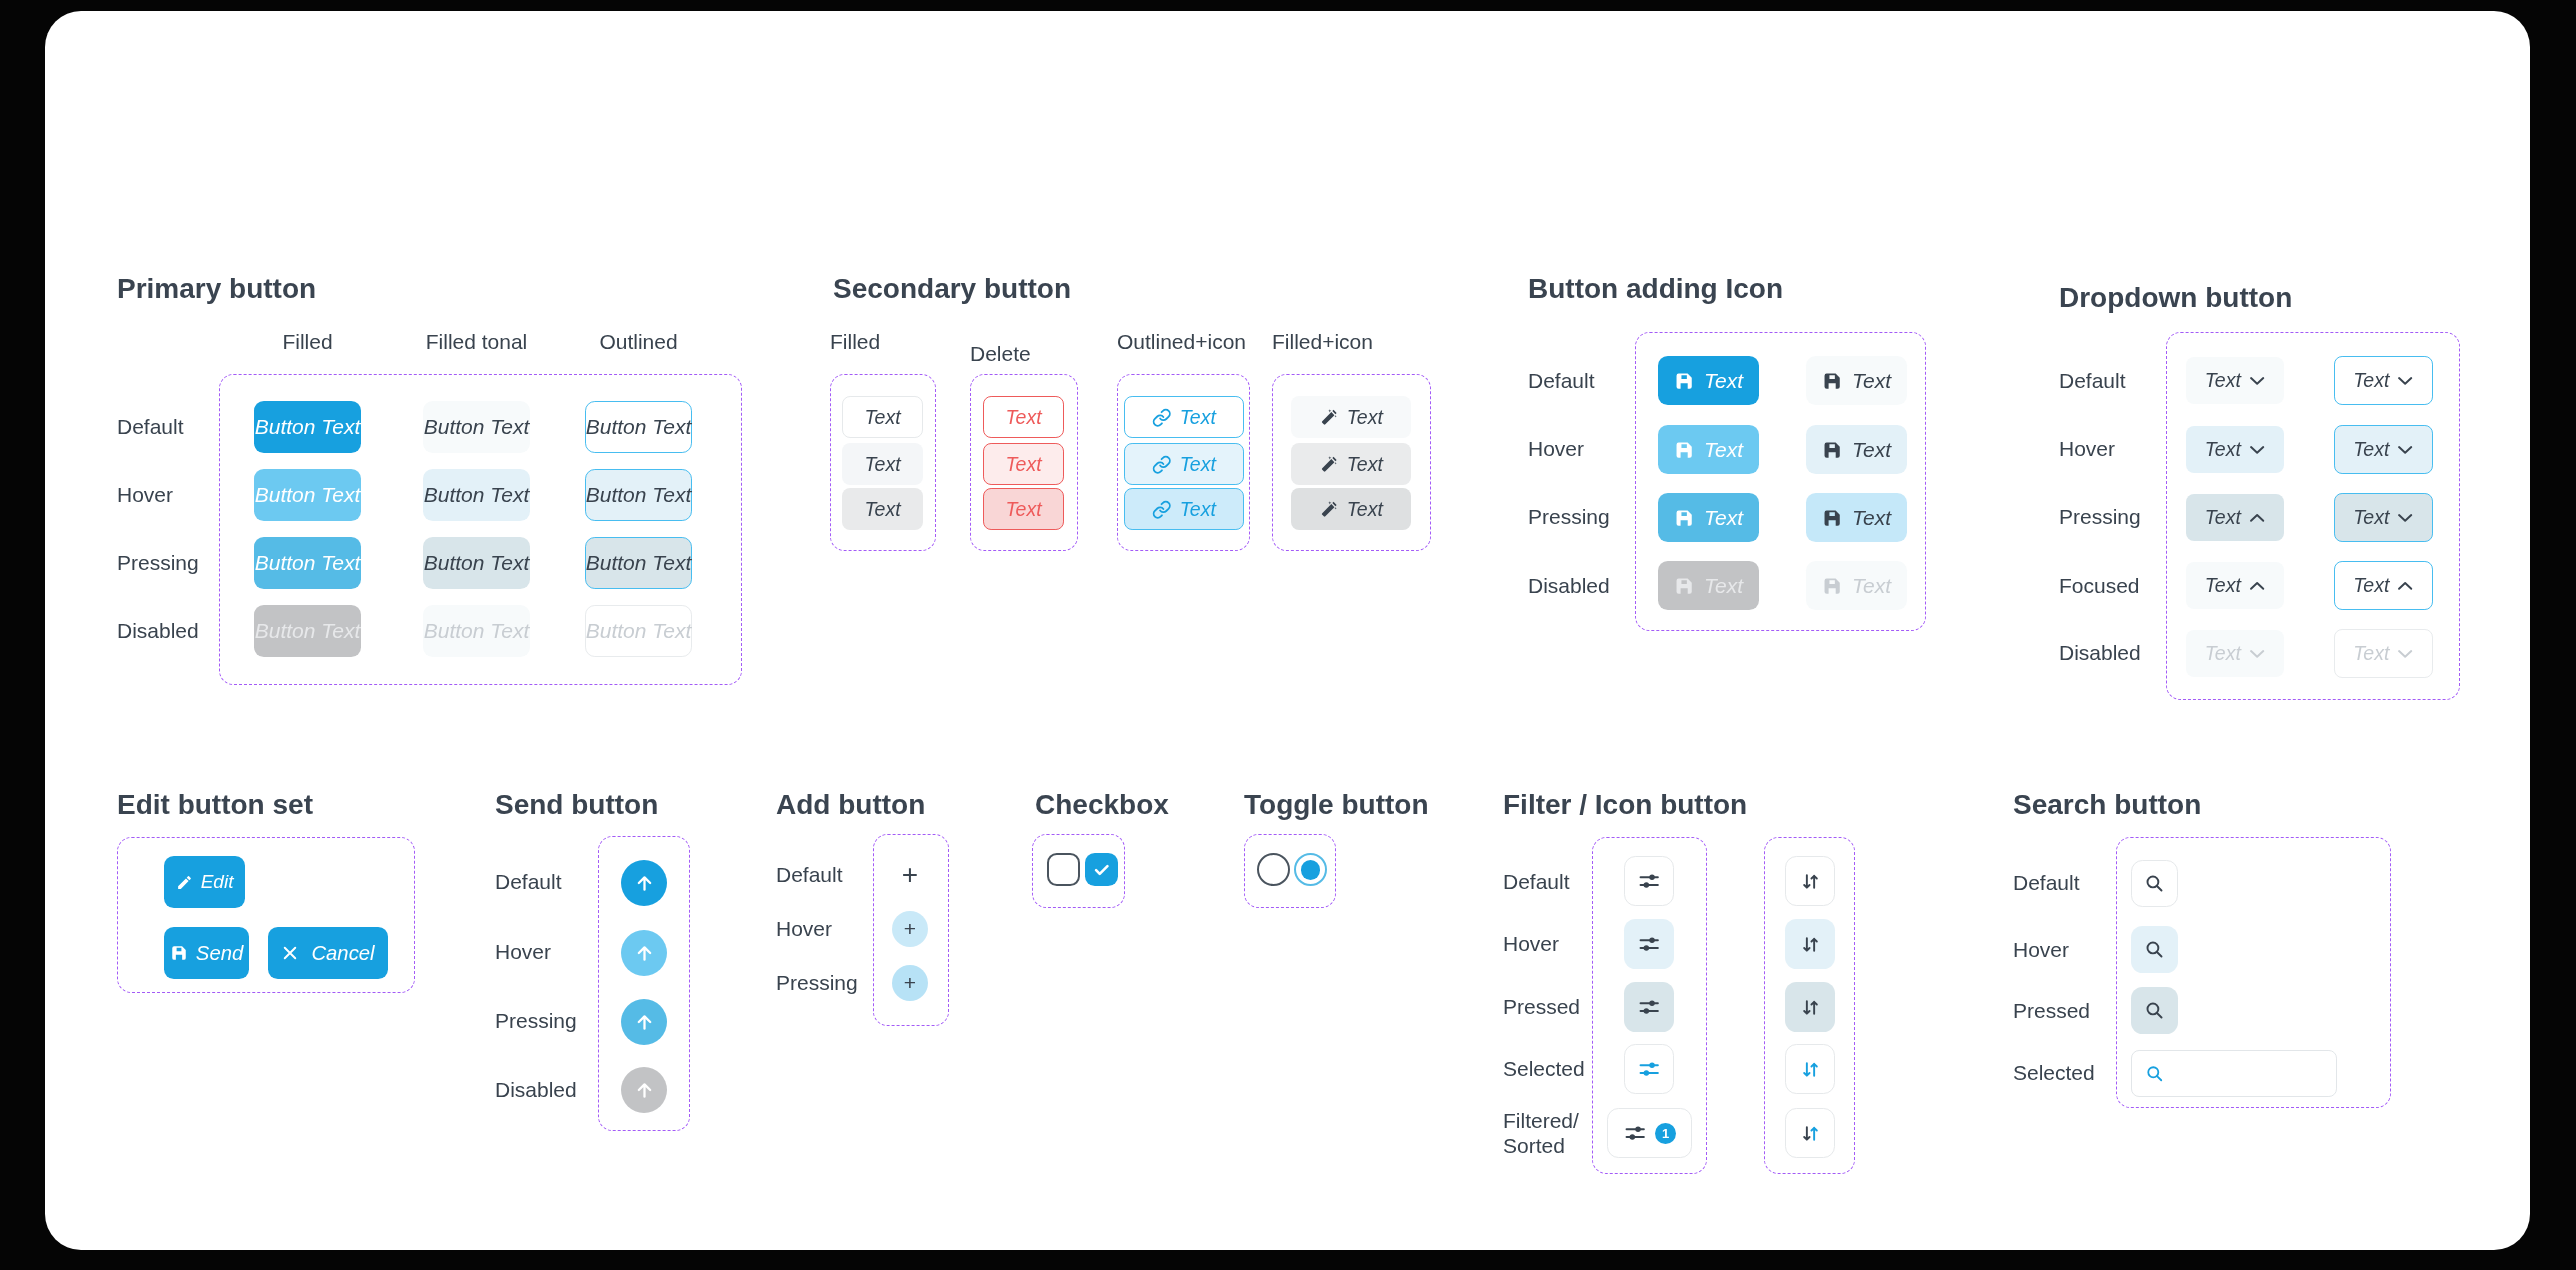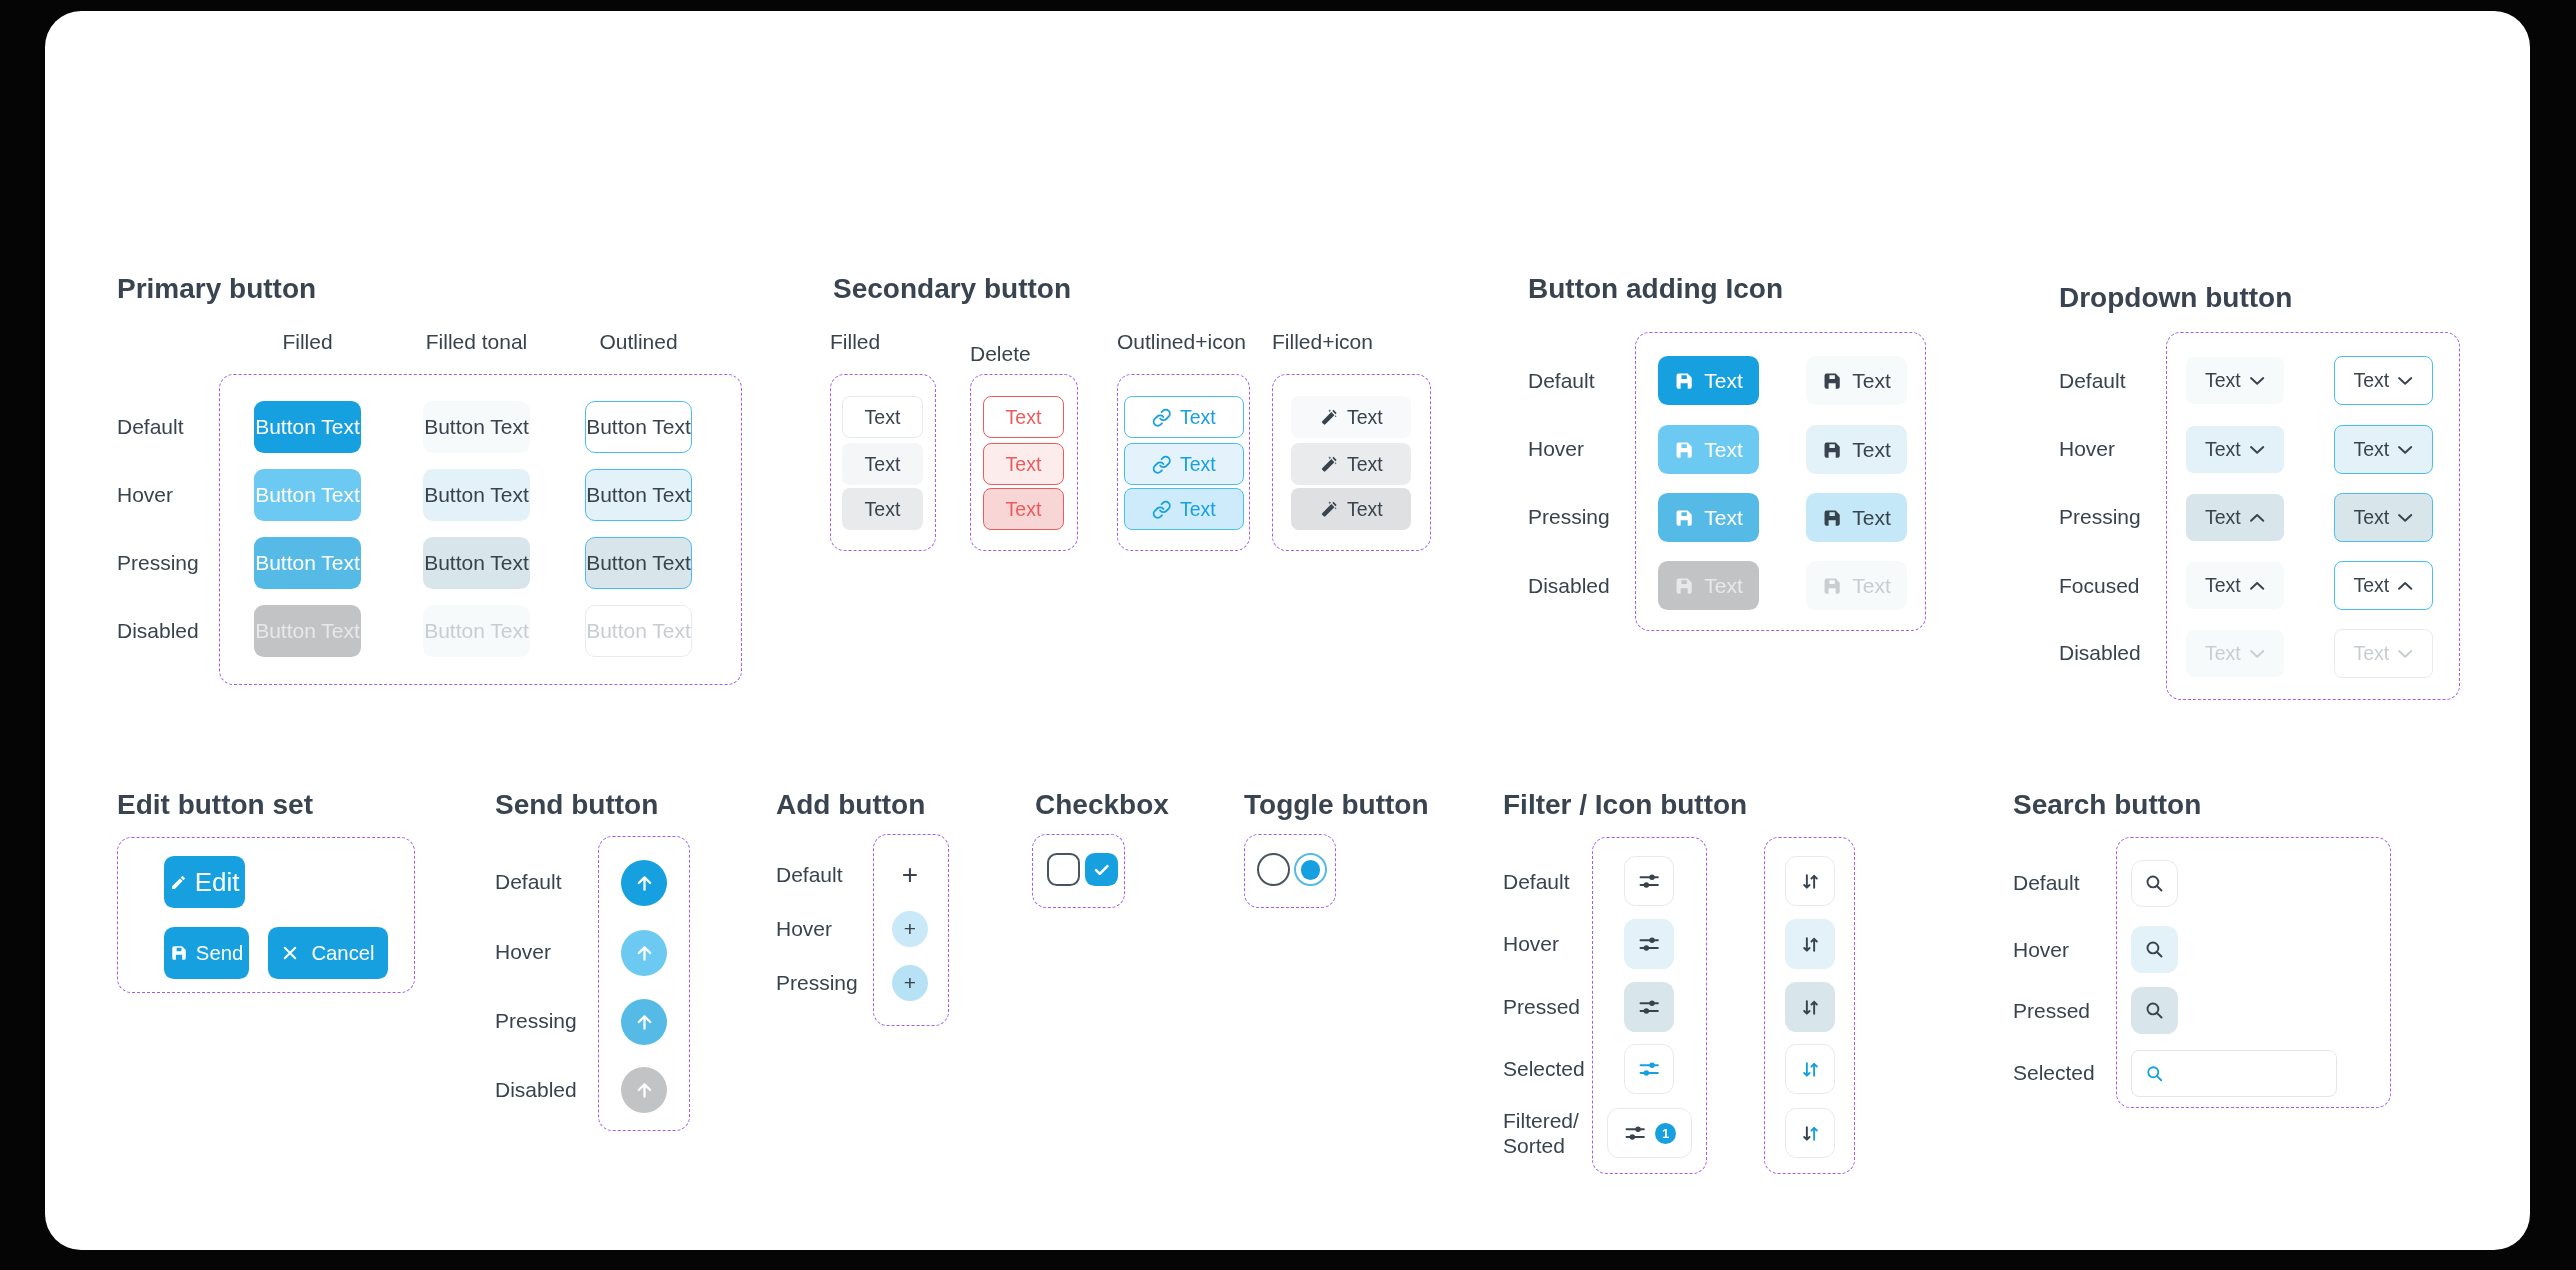--- a/index.html
+++ b/index.html
@@ -9,21 +9,21 @@
         background:#ffffff;border-radius:36px;overflow:hidden;}
   .hdr{position:absolute;left:0;top:0;right:0;height:205px;background:var(--header_blue);}
   .hdr h1{position:absolute;left:72px;top:81px;margin:0;font-size:63px;font-weight:bold;
           color:#fff;letter-spacing:0.8px;}
   .sec-title{position:absolute;font-size:28px;font-weight:bold;color:var(--text_title);white-space:nowrap;}
   .col-h{position:absolute;font-size:21px;color:var(--text_dark);white-space:nowrap;}
   .col-h.center{width:163px;text-align:center;}
   .row-lab{position:absolute;font-size:21px;line-height:25px;color:var(--text_dark);white-space:nowrap;}
   .dash{position:absolute;border:1.6px dashed var(--purple_dash);border-radius:14.6px;box-sizing:border-box;}
   .btn{position:absolute;display:flex;align-items:center;justify-content:center;gap:9.8px;
-       border-radius:9.8px;font-size:21px;box-sizing:border-box;white-space:nowrap;}
+       border-radius:9.8px;font-size:21px;box-sizing:border-box;white-space:nowrap;font-style:italic;}
   .btn.sm{font-size:19.5px;border-radius:8.1px;gap:8.1px;}
   
   .f-def{background:var(--primary_blue);color:#fff;}
   .f-hov{background:var(--primary_hover);color:#fff;}
   .f-prs{background:var(--primary_press);color:#fff;}
   .f-dis{background:var(--disabled_gray);color:var(--disabled_on_gray);}
   
   .t-def{background:var(--tonal_default);color:var(--text_dark);}
   .t-hov{background:var(--tonal_hover);color:var(--text_dark);}
   .t-prs{background:var(--tonal_press);color:var(--text_dark);}
@@ -283,21 +283,21 @@
   </div>
   <div class="btn sm o-dis" style="left:2289px;top:618px;width:99px;height:49px">
     <span>Text</span>
     <svg width="16.3" height="9.8" viewBox="0 0 20 12" fill="none" stroke="currentColor" stroke-width="2.4" stroke-linecap="round" stroke-linejoin="round">
         <path d="M2.5 2.5 10 9.5l7.5-7"></path>
       </svg>
   </div>
 
   <div class="sec-title" style="left:72px;top:778px">Edit button set</div>
   <div class="dash" style="left:72px;top:826px;width:298px;height:156px"></div>
-  <div class="btn f-def" style="left:119px;top:845px;width:81px;height:52px;font-size:26px;gap:8.1px">
+  <div class="btn f-def" style="left:119px;top:845px;width:81px;height:52px;font-size:19px;gap:8.1px">
     <svg width="17" height="17" viewBox="0 0 24 24" fill="#fff">
         <path d="M3 17.25V21h3.75L17.8 9.94l-3.75-3.75L3 17.25zM20.7 7.04a1 1 0 0 0 0-1.41l-2.34-2.34a1 1 0 0 0-1.41 0l-1.83 1.83 3.75 3.75 1.83-1.83z"></path>
       </svg>
     <span>Edit</span>
   </div>
   <div class="btn f-def" style="left:119px;top:916px;width:85px;height:52px;font-size:20.3px;gap:8.1px">
     <svg width="18" height="18" viewBox="0 0 24 24">
         <path fill="#fff" fill-rule="evenodd" d="M5.5 3h10.6L21 7.9v10.6A2.5 2.5 0 0 1 18.5 21h-13A2.5 2.5 0 0 1 3 18.5v-13A2.5 2.5 0 0 1 5.5 3zm3.3 2v4.6h6.4V5H8.8zm-1 9.4V21h8.4v-6.6H7.8z"></path>
       </svg>
     <span>Send</span>

